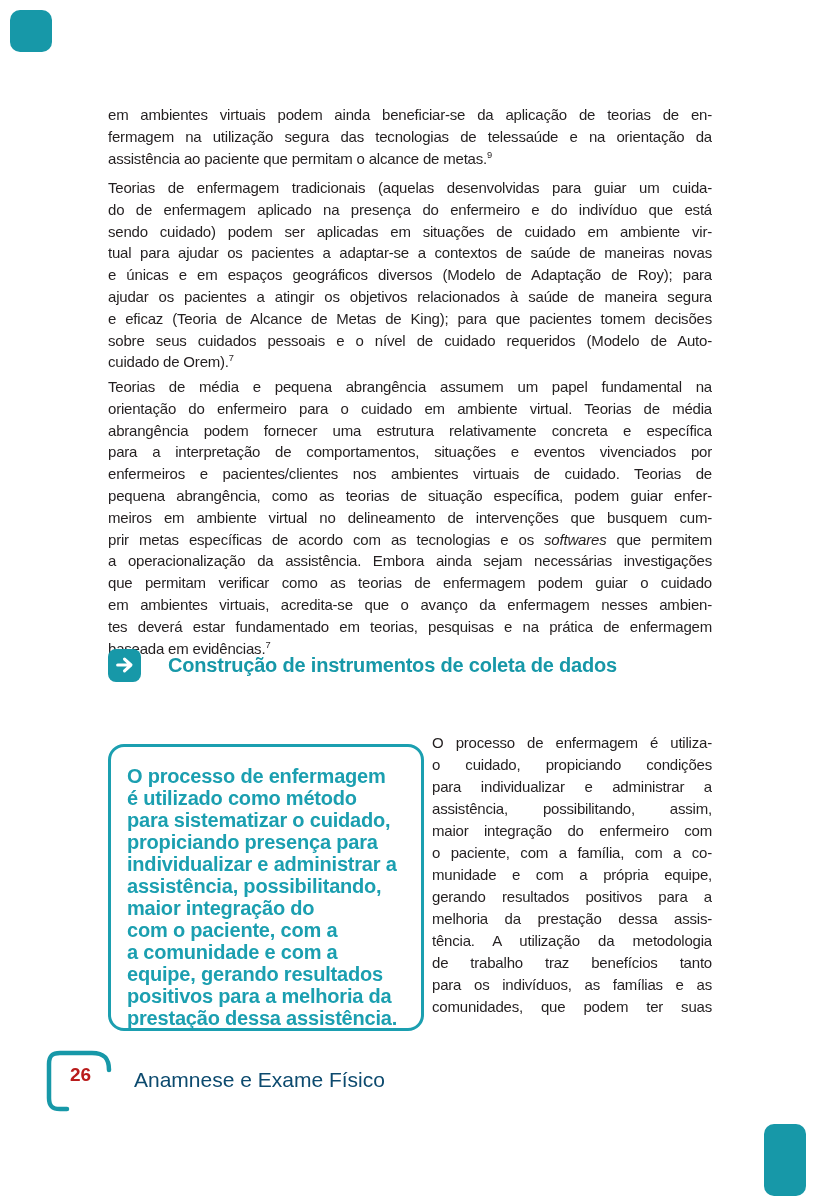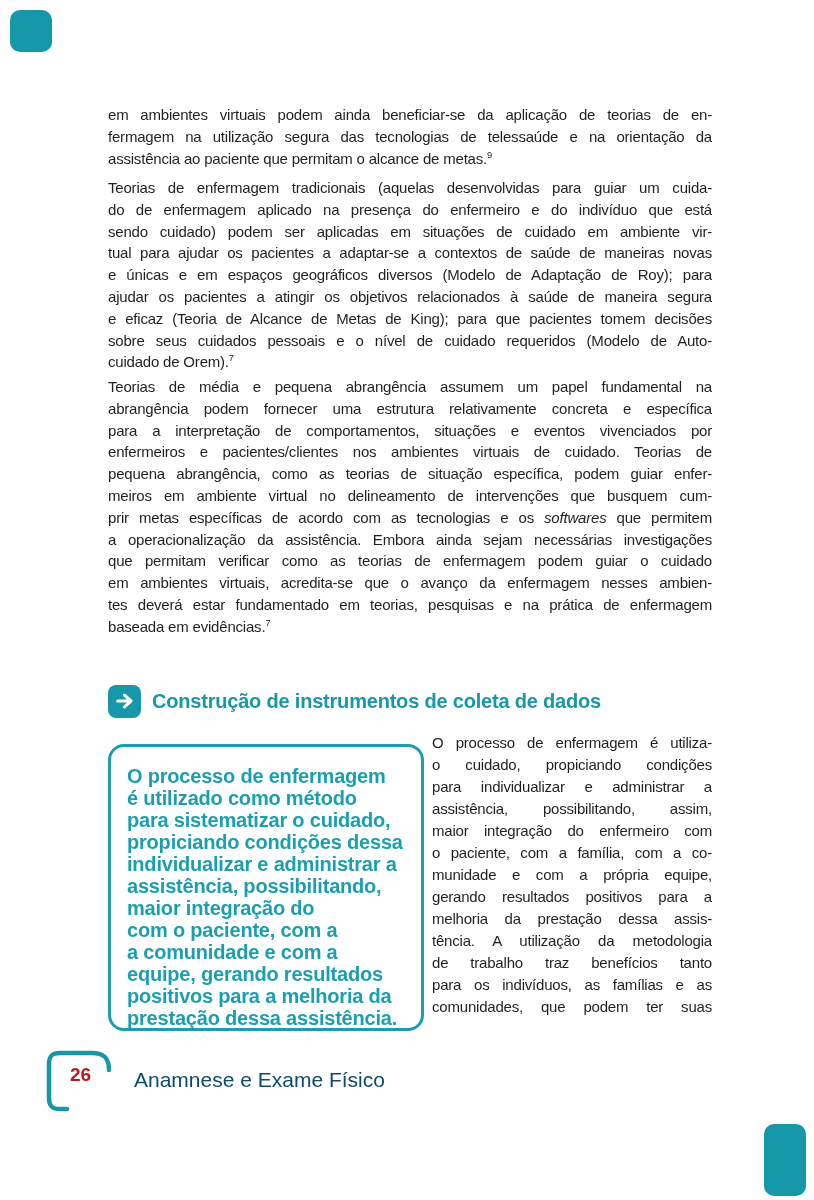--- a/index.html
+++ b/index.html
@@ -24,21 +24,21 @@
   
   .justify .line { text-align:justify; }
   .justify .line:not(.last)::after { content:""; display:inline-block; width:100%; height:0; }
   .justify-all .line { text-align:justify; }
   .justify-all .line::after { content:""; display:inline-block; width:100%; height:0; }
 
   sup { font-size:0.62em; line-height:0; vertical-align:super; }
   i { font-style:italic; }
 
   
-  .section-heading { position:absolute; left:108px; top:684px; height:34px; display:flex; align-items:center; }
+  .section-heading { position:absolute; left:108px; top:648px; height:34px; display:flex; align-items:center;gap:16px; }
   .marker {
     width:33px; height:33px; background:#1798a8; border-radius:8px;
     display:flex; align-items:center; justify-content:center; flex:0 0 auto;
   }
   .section-heading h2 {
     margin:0 0 0 11px; font-size:20px; font-weight:bold; letter-spacing:-0.2px;
     color:#1798a8; white-space:nowrap;
   }
 
   
@@ -80,20 +80,21 @@
       <div class="line">tual para ajudar os pacientes a adaptar-se a contextos de saúde de maneiras novas</div>
       <div class="line">e únicas e em espaços geográficos diversos (Modelo de Adaptação de Roy); para</div>
       <div class="line">ajudar os pacientes a atingir os objetivos relacionados à saúde de maneira segura</div>
       <div class="line">e eficaz (Teoria de Alcance de Metas de King); para que pacientes tomem decisões</div>
       <div class="line">sobre seus cuidados pessoais e o nível de cuidado requeridos (Modelo de Auto-</div>
       <div class="line last">cuidado de Orem).<sup>7</sup></div>
     </div>
 
   <div class="para p3 justify">
       <div class="line">Teorias de média e pequena abrangência assumem um papel fundamental na</div>
+      <div class="line">orientação do enfermeiro para o cuidado em ambiente virtual. Teorias de média</div>
       <div class="line">abrangência podem fornecer uma estrutura relativamente concreta e específica</div>
       <div class="line">para a interpretação de comportamentos, situações e eventos vivenciados por</div>
       <div class="line">enfermeiros e pacientes/clientes nos ambientes virtuais de cuidado. Teorias de</div>
       <div class="line">pequena abrangência, como as teorias de situação específica, podem guiar enfer-</div>
       <div class="line">meiros em ambiente virtual no delineamento de intervenções que busquem cum-</div>
       <div class="line">prir metas específicas de acordo com as tecnologias e os <i>softwares</i> que permitem</div>
       <div class="line">a operacionalização da assistência. Embora ainda sejam necessárias investigações</div>
       <div class="line">que permitam verificar como as teorias de enfermagem podem guiar o cuidado</div>
       <div class="line">em ambientes virtuais, acredita-se que o avanço da enfermagem nesses ambien-</div>
       <div class="line">tes deverá estar fundamentado em teorias, pesquisas e na prática de enfermagem</div>
@@ -106,21 +107,21 @@
         <path d="M4 12 H17 M11.5 5.5 L18.5 12 L11.5 18.5" fill="none" stroke="#ffffff" stroke-width="3.4" stroke-linecap="round" stroke-linejoin="round"></path>
       </svg>
     </span>
     <h2>Construção de instrumentos de coleta de dados</h2>
   </div>
 
   <div class="callout">
       <div class="line">O processo de enfermagem</div>
       <div class="line">é utilizado como método</div>
       <div class="line">para sistematizar o cuidado,</div>
-      <div class="line">propiciando condições dessa</div>
+      <div class="line">propiciando presença para</div>
       <div class="line">individualizar e administrar a</div>
       <div class="line">assistência, possibilitando, assim,</div>
       <div class="line">maior integração do enfermeiro</div>
       <div class="line">com o paciente, com a família, com</div>
       <div class="line">a comunidade e com a própria</div>
       <div class="line">equipe, gerando resultados</div>
       <div class="line">positivos para a melhoria da</div>
       <div class="line last">prestação dessa assistência.</div>
     </div>
 

